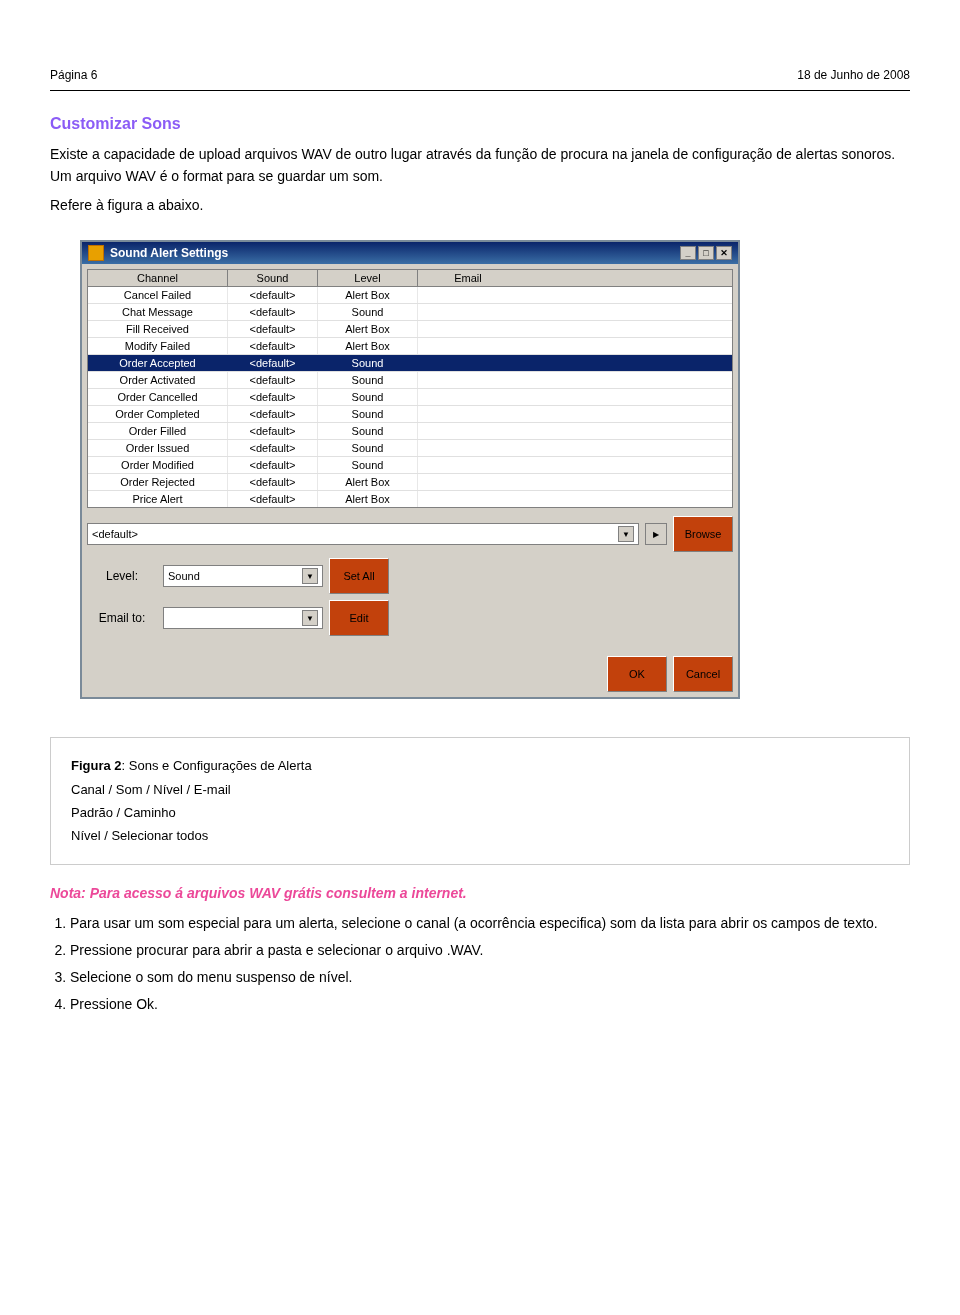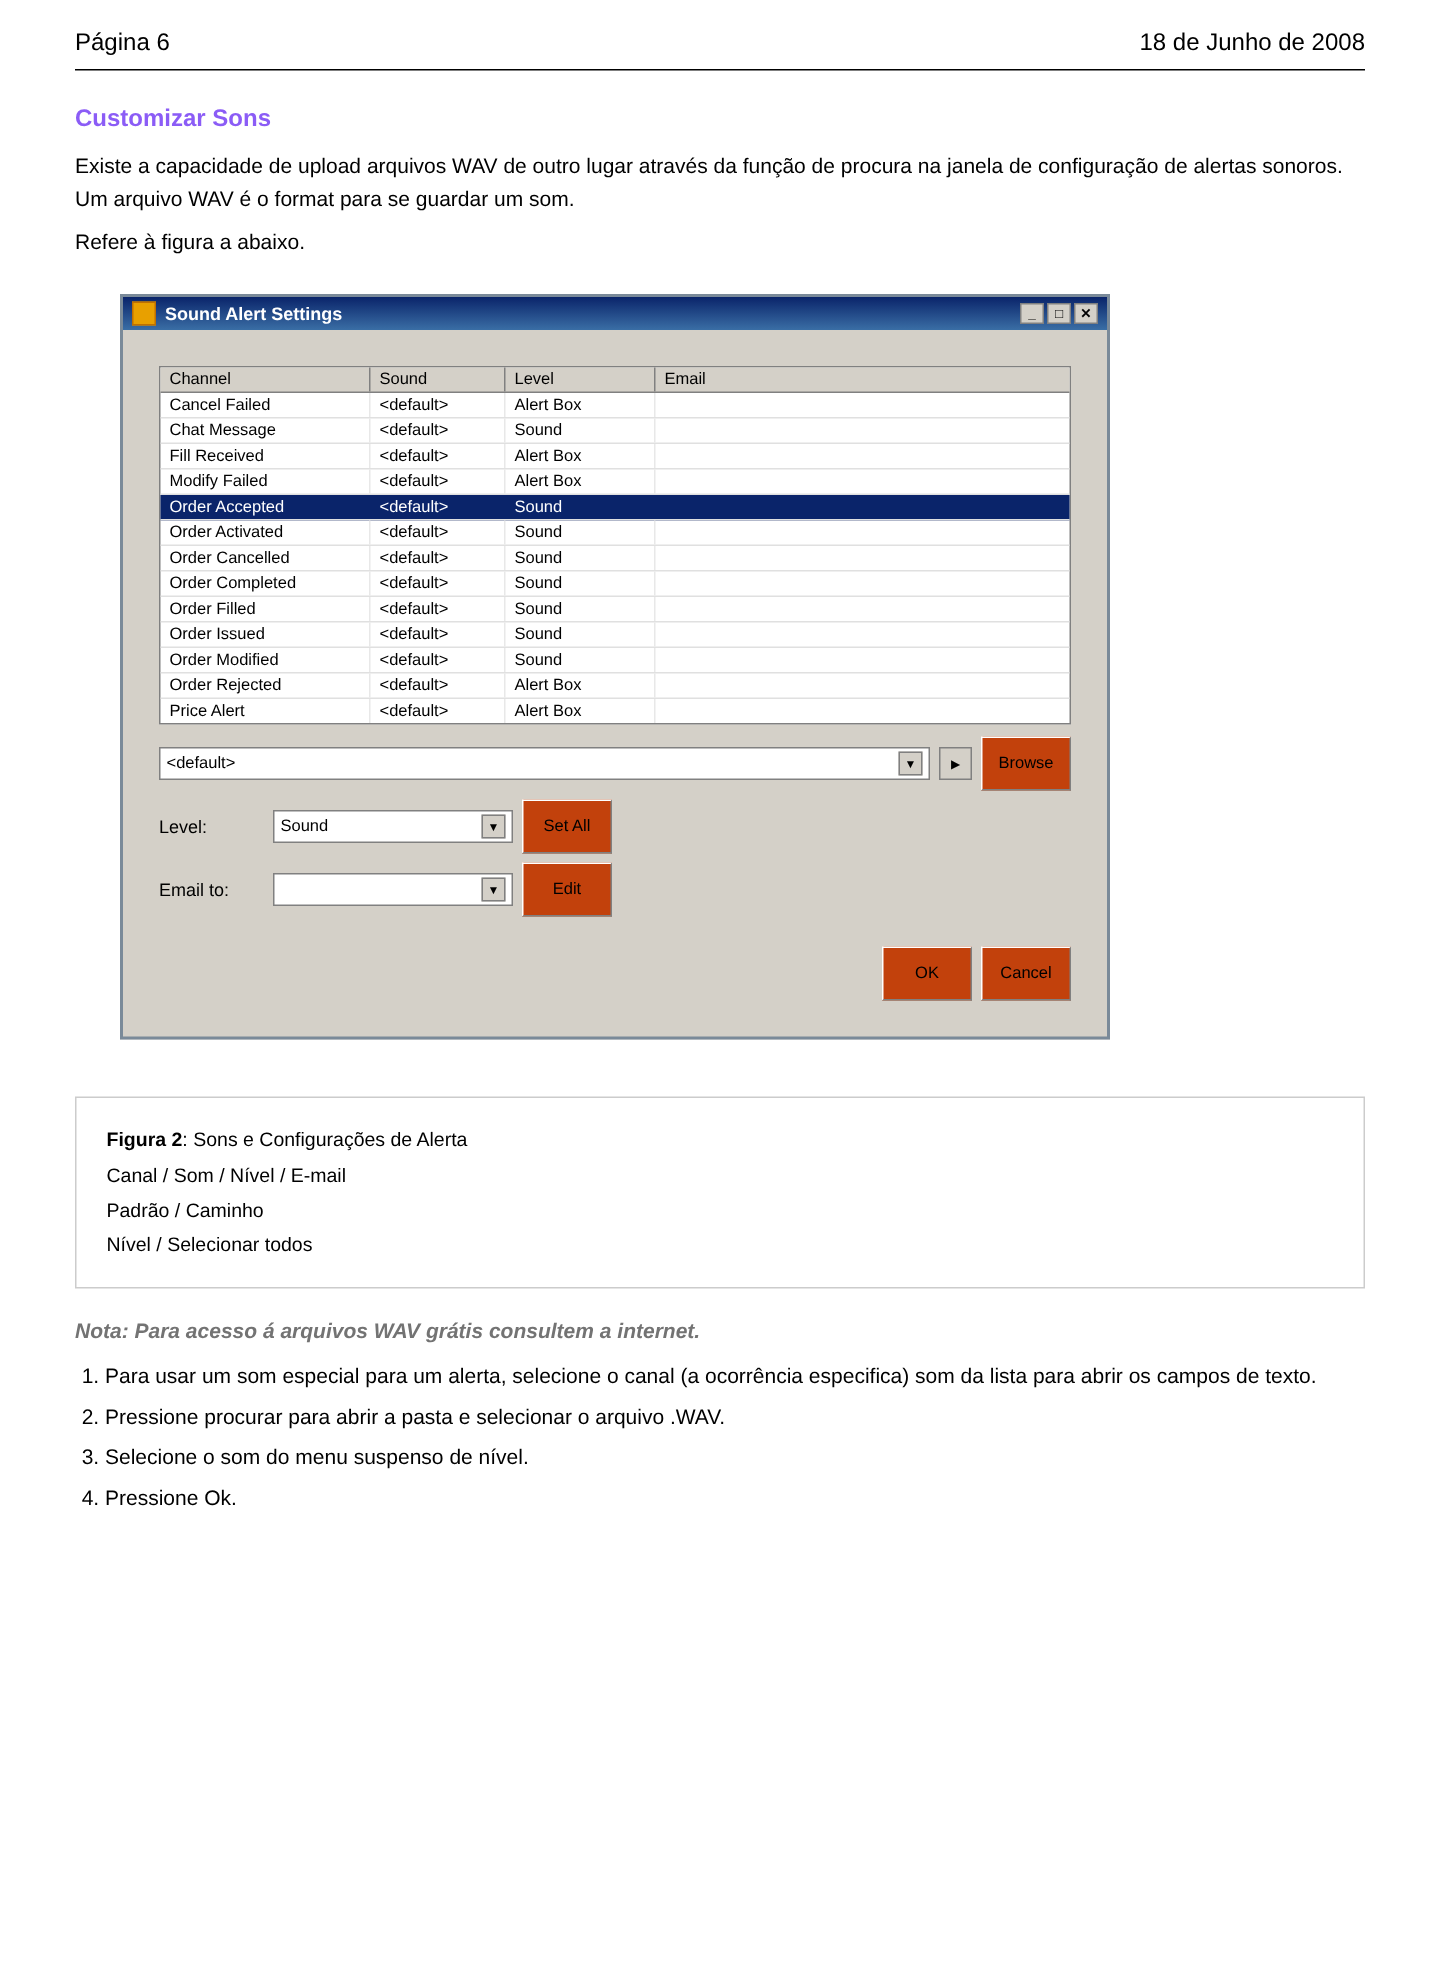--- a/index.html
+++ b/index.html
@@ -14,21 +14,22 @@
     }
     .page-header {
       display: flex;
       justify-content: space-between;
       align-items: center;
       border-bottom: 1px solid #000;
       padding-bottom: 8px;
       margin-bottom: 24px;
     }
     .page-header span {
-      font-size: 16px;
+      font-size: 12px;
+      margin-top: 48px;
     }
     h2.section-title {
       color: #8b5cf6;
       font-size: 16px;
       font-weight: bold;
       margin-bottom: 10px;
     }
     .intro-text {
       font-size: 14px;
       line-height: 1.6;
@@ -82,21 +83,22 @@
       border: 1px solid #808080;
       font-size: 9px;
       display: flex;
       align-items: center;
       justify-content: center;
       cursor: pointer;
       color: #000;
       font-weight: bold;
     }
     .dialog-body {
-      padding: 24px;
+      padding: 5px;
+      text-align: center;
     }
     .table-container {
       border: 1px solid #808080;
       background: #fff;
       margin-bottom: 8px;
     }
     .table-header {
       display: grid;
       grid-template-columns: 140px 90px 100px 100px;
       background: #d4d0c8;
@@ -209,21 +211,21 @@
       border: 1px solid #ccc;
       padding: 16px 20px;
       margin: 20px 0;
       font-size: 13px;
       line-height: 1.8;
     }
     .figure-caption-box strong {
       font-weight: bold;
     }
     .note-text {
-      color: #737373;
+      color: #ec4899;
       font-style: italic;
       font-weight: bold;
       margin: 12px 0;
       font-size: 14px;
     }
     .numbered-list {
       margin-left: 20px;
       margin-top: 10px;
     }
     .numbered-list li {

